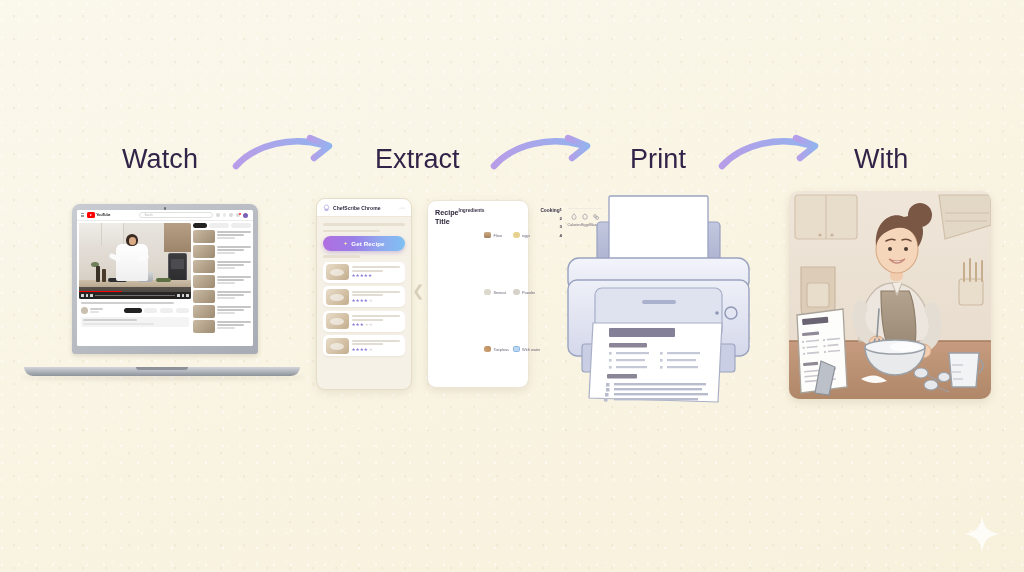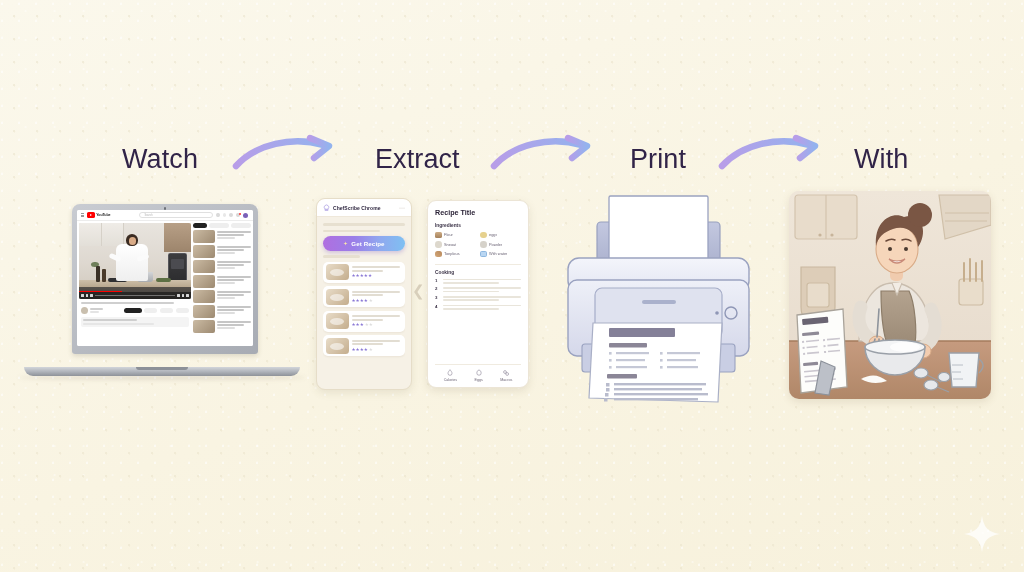--- a/index.html
+++ b/index.html
@@ -181,21 +181,21 @@
   .rmeta i:nth-child(1){width:96%;}
   .rmeta i:nth-child(2){width:62%;}
   .stars{display:flex;gap:.8px;font-size:4.6px;line-height:5px;color:#8b79d6;}
   .stars .off{color:#dedede;}
 
   
   #recipe-card{
     position:absolute; left:427px; top:200px; width:102px; height:188px;
     background:#fff; border:1px solid #ece5d6; border-radius:9px;
     box-shadow:0 3px 9px rgba(110,95,60,.13); padding:7px 7px 5px 7px;
-    display:flex; flex-direction:column;
+    display:flex; 
   }
   .rc-title{font-size:7.2px;font-weight:bold;color:#2c2438;margin-bottom:6px;}
   .rc-h{font-size:4.8px;font-weight:bold;color:#3a3246;margin-bottom:3.5px;}
   .ing-grid{display:grid;grid-template-columns:1fr 1fr;gap:3px 4px;margin-bottom:6px;}
   .ing{display:flex;align-items:center;gap:2.5px;}
   .ing-ico{flex:0 0 6.5px;height:6.5px;border-radius:1.6px;display:block;}
   .ing-nm{font-size:3.9px;color:#6b6475;white-space:nowrap;overflow:hidden;}
   .rc-div{height:1px;background:#f0ebe0;margin:1px 0 5px 0;}
   .steps{display:flex;flex-direction:column;gap:3.5px;flex:1;}
   .stp{display:flex;gap:3px;align-items:flex-start;}

